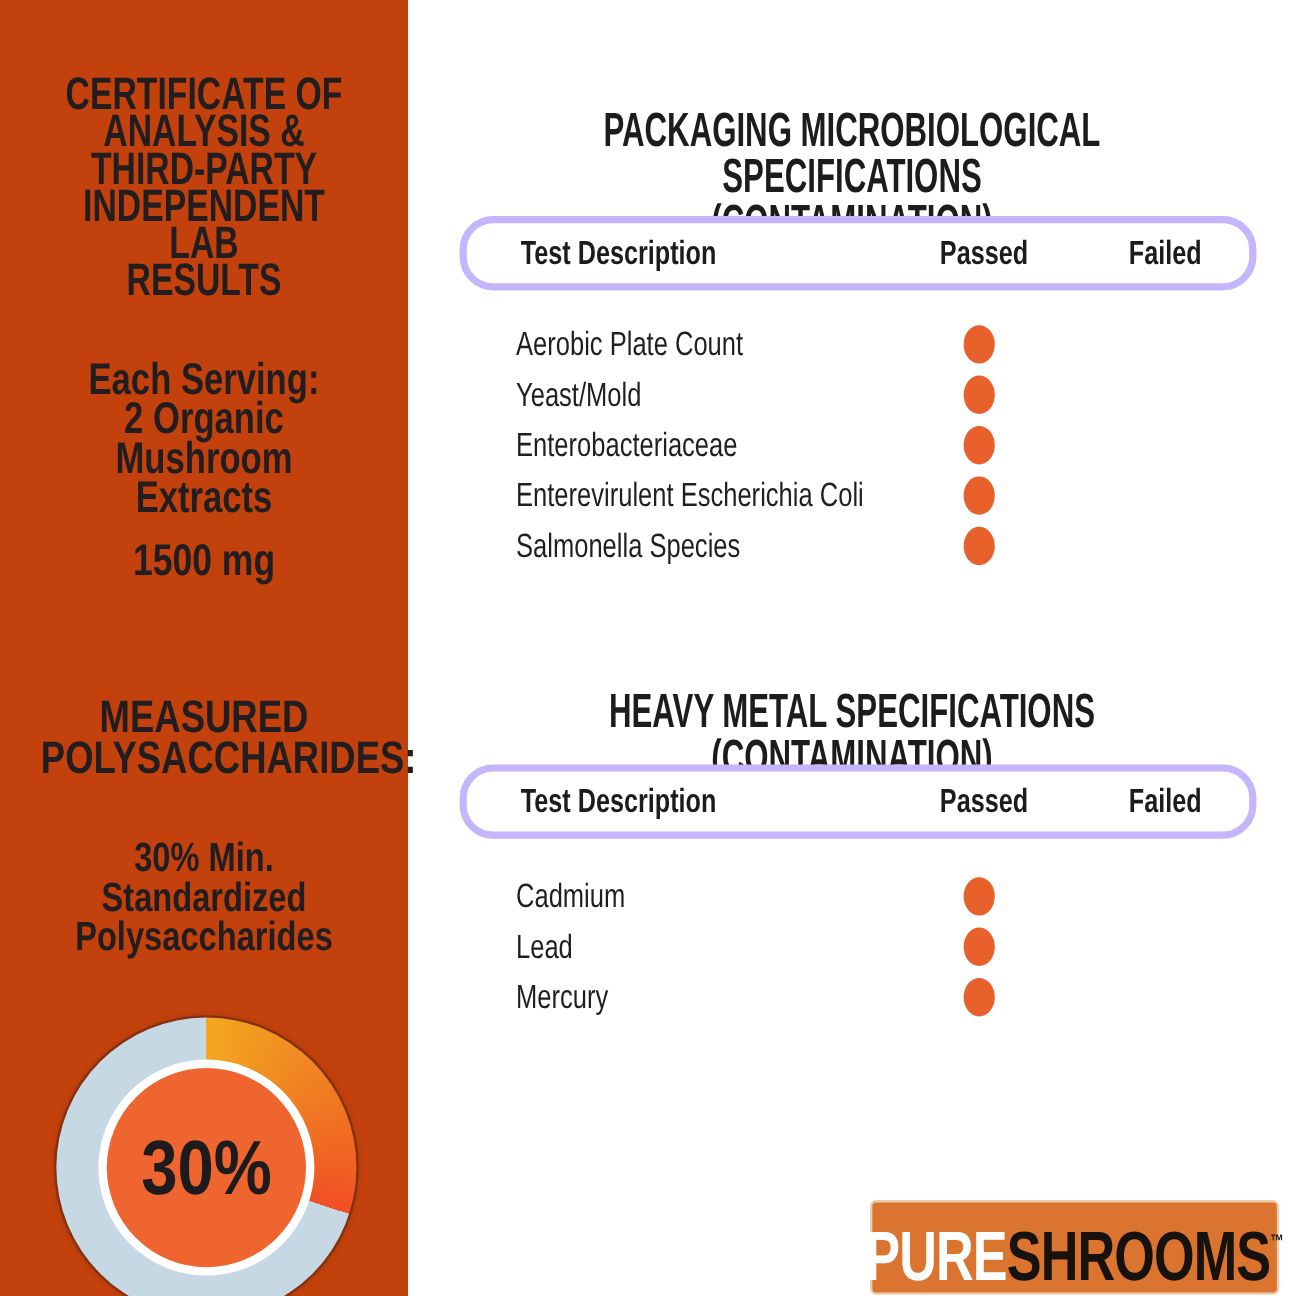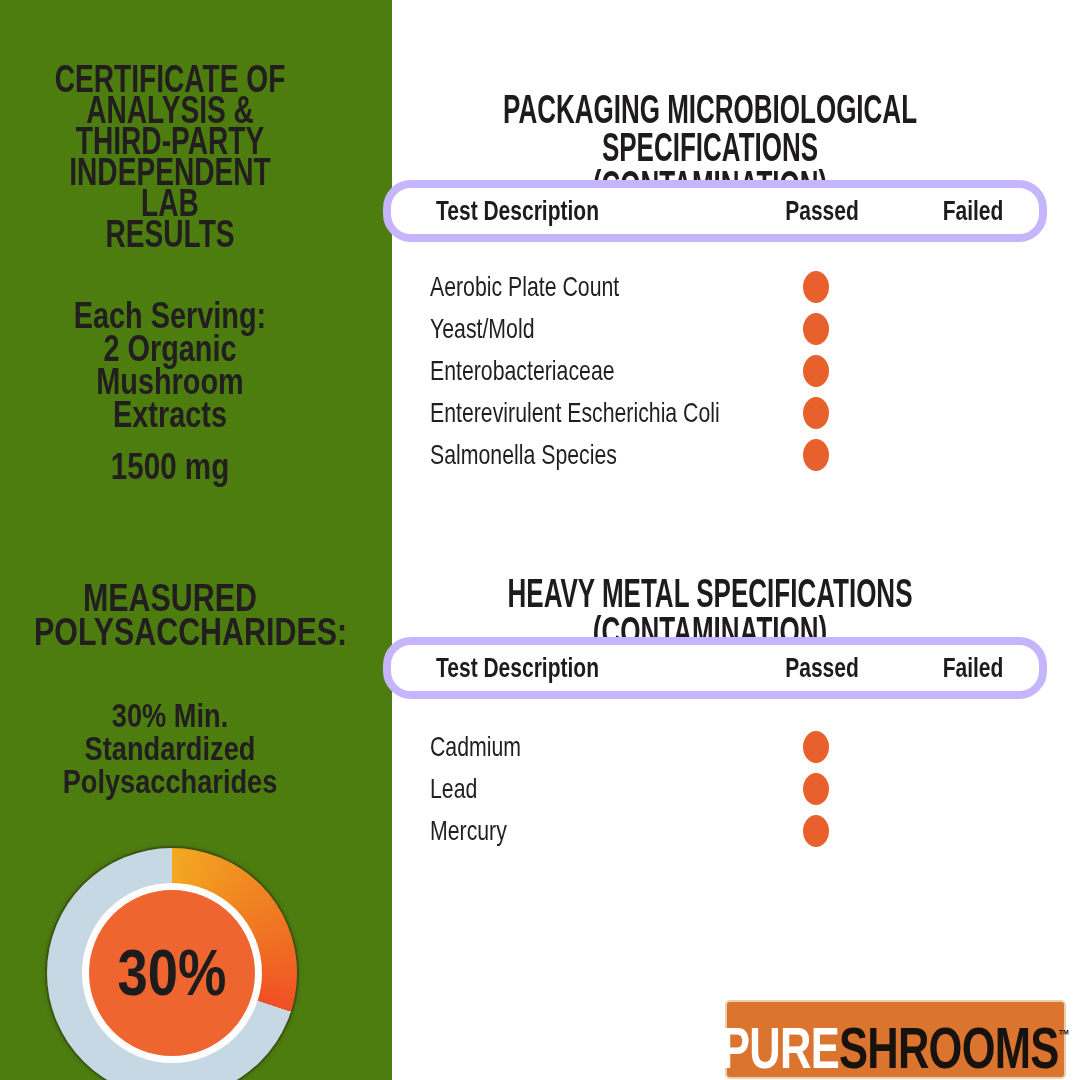--- a/index.html
+++ b/index.html
@@ -7,22 +7,22 @@
   body {
     position:relative;
     background:#ffffff;
     font-family:"Liberation Sans", sans-serif;
     color:#201d1e;
     overflow:hidden;
   }
 
   
   .sidebar {
-    position:absolute; left:0; top:0; width:392px; height:1080px;
-    background:#4d7c0f;
+    position:absolute; left:0; top:0; width:340px; height:1080px;
+    background:#c2410c;
     padding-left:40px;
   }
   .sb-text {
     position:absolute; left:0; width:340px;
     text-align:center; font-weight:800; color:#221e1f;
     white-space:pre-line;
   }
   .cert-title   { top:64px;  font-size:38px; line-height:31px; transform:scaleX(0.74); transform-origin:50% 0; }
   .serving      { top:299px; font-size:37px; line-height:33px; transform:scaleX(0.78); transform-origin:50% 0; }
   .dosage       { top:446px; font-size:37px; transform:scaleX(0.80); transform-origin:50% 0; }
@@ -55,21 +55,21 @@
     font-size:40px; line-height:38px;
     white-space:pre-line;
     transform:scaleX(0.65); transform-origin:50% 0;
   }
   .title-1 { top:90px; }
   .title-2 { top:574px; }
 
   .table-header {
     position:absolute; left:383px; width:664px; height:62px;
     background:#ffffff;
-    border:8px solid #c4b5fd;
+    border:6px solid #c4b5fd;
     border-radius:28px;
   }
   .header-1 { top:180px; }
   .header-2 { top:637px; }
   .col-label {
     position:absolute; top:50%;
     font-weight:700; font-size:28px; color:#1d1b1b; white-space:nowrap;
   }
   .col-test   { left:45px;  transform:translateY(-50%) scaleX(0.75); transform-origin:left center; }
   .col-passed { left:431px; transform:translate(-50%,-50%) scaleX(0.75); }

